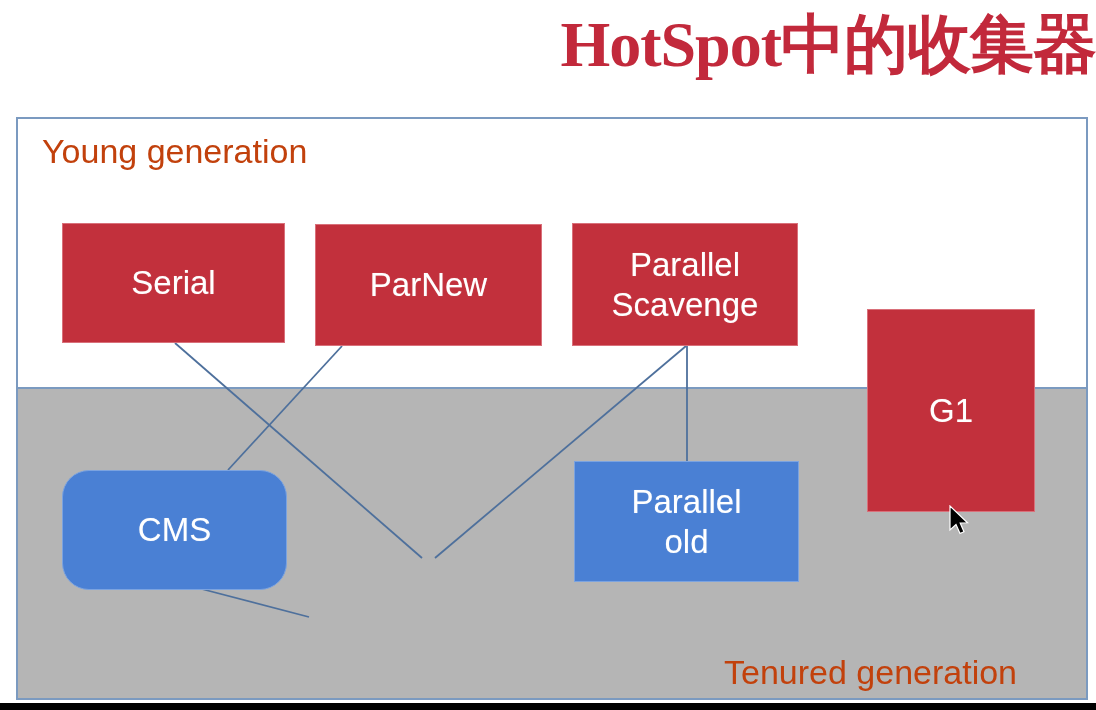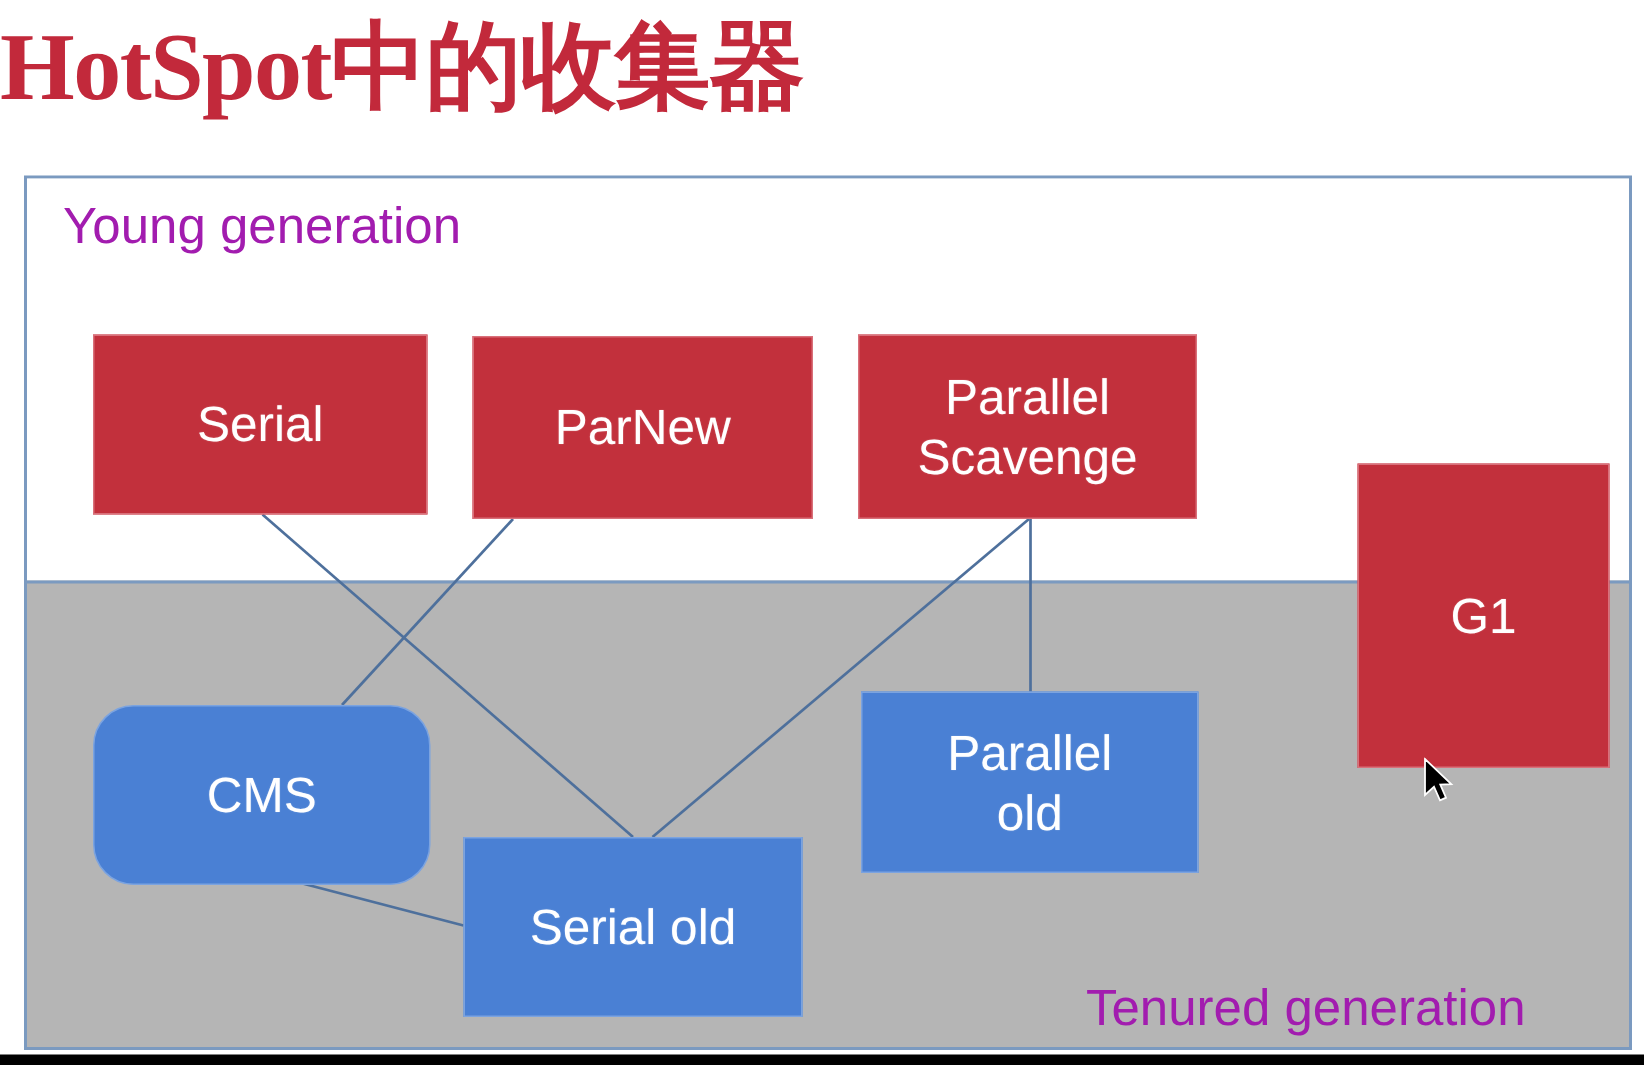--- a/index.html
+++ b/index.html
@@ -8,21 +8,21 @@
     background:#ffffff;
     font-family:"Liberation Sans","DejaVu Sans",sans-serif;
     overflow:hidden;
     position:relative;
   }
   #slide{position:absolute;left:0;top:0;width:1096px;height:710px;}
 
   
   #title{
     position:absolute;left:0;top:4px;width:1096px;
-    text-align:left;
+    text-align:right;
     font-family:"Liberation Serif","DejaVu Serif",serif;
     font-weight:bold;
     font-size:64px;
     line-height:82px;
     letter-spacing:-1px;
     color:#C2293B;
     white-space:nowrap;
   }
 
   
@@ -42,21 +42,21 @@
     position:absolute;left:0;top:268px;width:100%;height:315px;
     background:#B5B5B5;
     border-top:2px solid #7B9AC0;
     box-sizing:border-box;
   }
 
   
   .region-label{
     position:absolute;
     font-size:34px;
-    color:#a21caf;
+    color:#c2410c;
     white-space:nowrap;
   }
   #young-label{left:24px;top:13px;}
   #tenured-label{left:690px;top:534px;margin-left:16px;}
 
   
   #connectors{
     position:absolute;left:0;top:0;width:1072px;height:583px;
     pointer-events:none;
   }
@@ -73,21 +73,21 @@
     box-sizing:border-box;
     white-space:pre-line;
     text-shadow:0 0 1px rgba(255,255,255,.35);
   }
   .gcbox.young{background:#C2303C;border:1px solid #D9707A;}
   .gcbox.old  {background:#4A80D4;border:1px solid #7BA3E0;}
 
   #box-serial            {left:44px; top:104px; width:223px;height:120px;}
   #box-parnew            {left:297px;top:105px; width:227px;height:122px;}
   #box-parallel-scavenge {left:554px;top:104px; width:226px;height:123px;}
-  #box-g1                {left:849px;top:190px; width:168px;height:203px;margin-left:38px;}
+  #box-g1                {left:849px;top:190px; width:168px;height:203px;}
   #box-cms               {left:44px; top:351px; width:225px;height:120px;border-radius:27px;}
   #box-serial-old        {left:291px;top:439px; width:226px;height:120px;}
   #box-parallel-old      {left:556px;top:342px; width:225px;height:121px;}
 
   
   #cursor{position:absolute;left:948px;top:505px;width:22px;height:32px;}
 
   
   #bottom-bar{
     position:absolute;left:0;top:703px;width:1096px;height:7px;
@@ -127,21 +127,20 @@
 
     <div class="gcbox young" id="box-serial">Serial</div>
 
     <div class="gcbox young" id="box-parallel-scavenge">Parallel
 Scavenge</div>
 
     <div class="gcbox young" id="box-g1">G1</div>
 
     <div class="gcbox old" id="box-cms">CMS</div>
 
-    <div class="gcbox old" id="box-serial-old">Serial old</div>
 
     <div class="gcbox old" id="box-parallel-old">Parallel
 old</div>
 
   </div>
 
   <svg id="cursor" viewBox="0 0 22 32">
     <path d="M2 1 L2 25 L8 19.5 L12 28.5 L16 26.8 L12.2 18 L19.5 17.8 Z" fill="#000000" stroke="#FFFFFF" stroke-width="1.2"></path>
   </svg>
 

